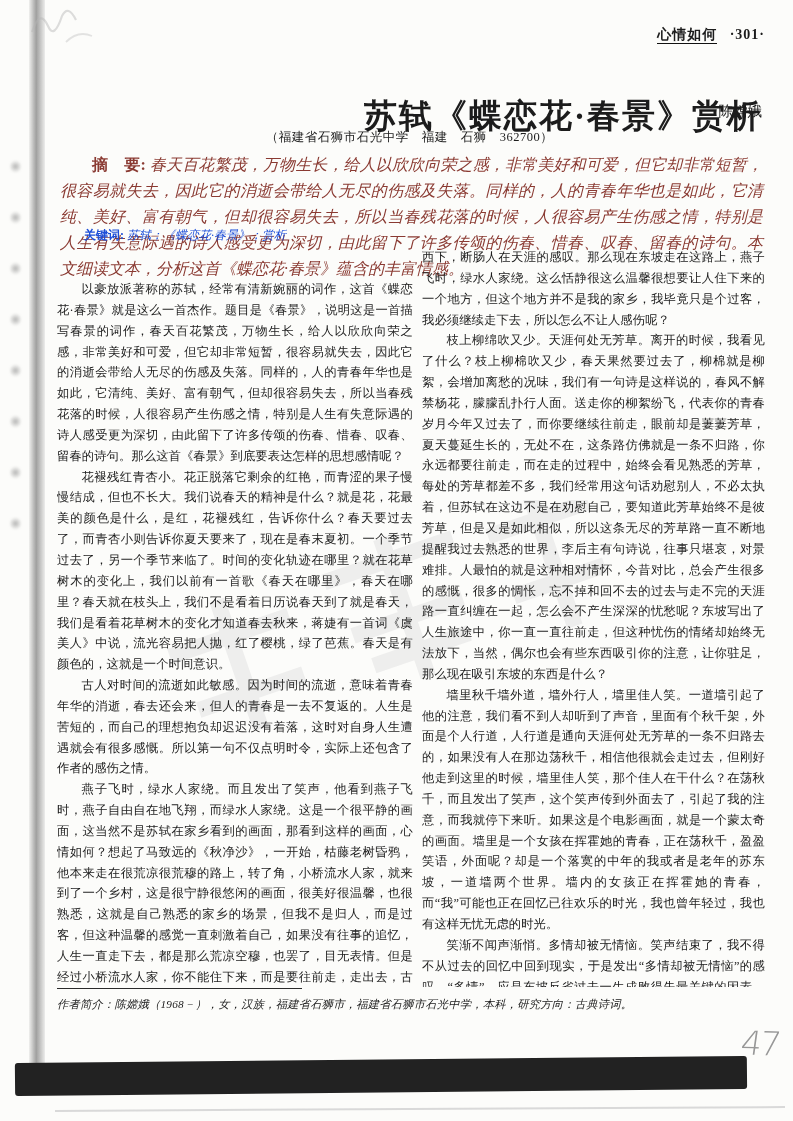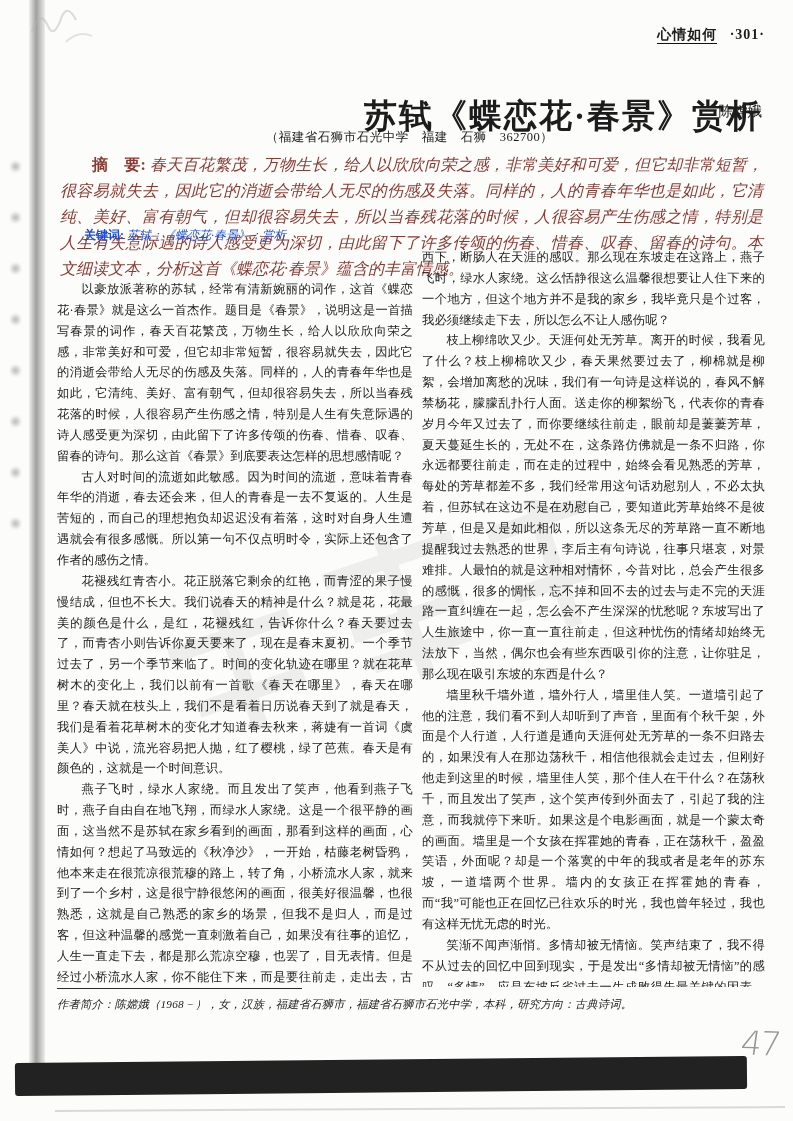--- a/index.html
+++ b/index.html
@@ -124,22 +124,22 @@
     <span>春天百花繁茂，万物生长，给人以欣欣向荣之感，非常美好和可爱，但它却非常短暂，很容易就失去，因此它的消逝会带给人无尽的伤感及失落。同样的，人的青春年华也是如此，它清纯、美好、富有朝气，但却很容易失去，所以当春残花落的时候，人很容易产生伤感之情，特别是人生有失意际遇的诗人感受更为深切，由此留下了许多传颂的伤春、惜春、叹春、留春的诗句。本文细读文本，分析这首《蝶恋花·春景》蕴含的丰富情感。</span>
   </div>
   <div class="keywords-line abstract-accent" style="color: #1d4ed8;">
     <span class="abs-label">关键词:</span>
     <span>苏轼；《蝶恋花·春景》；赏析</span>
   </div>
 
   <div class="body-columns">
     <div class="col col-left">
         <p class="para">以豪放派著称的苏轼，经常有清新婉丽的词作，这首《蝶恋花·春景》就是这么一首杰作。题目是《春景》，说明这是一首描写春景的词作，春天百花繁茂，万物生长，给人以欣欣向荣之感，非常美好和可爱，但它却非常短暂，很容易就失去，因此它的消逝会带给人无尽的伤感及失落。同样的，人的青春年华也是如此，它清纯、美好、富有朝气，但却很容易失去，所以当春残花落的时候，人很容易产生伤感之情，特别是人生有失意际遇的诗人感受更为深切，由此留下了许多传颂的伤春、惜春、叹春、留春的诗句。那么这首《春景》到底要表达怎样的思想感情呢？</p>
+        <p class="para">花褪残红青杏小。花正脱落它剩余的红艳，而青涩的果子慢慢结成，但也不长大。我们说春天的精神是什么？就是花，花最美的颜色是什么，是红，花褪残红，告诉你什么？春天要过去了，而青杏小则告诉你夏天要来了，现在是春末夏初。一个季节过去了，另一个季节来临了。时间的变化轨迹在哪里？就在花草树木的变化上，我们以前有一首歌《春天在哪里》，春天在哪里？春天就在枝头上，我们不是看着日历说春天到了就是春天，我们是看着花草树木的变化才知道春去秋来，蒋婕有一首词《虞美人》中说，流光容易把人抛，红了樱桃，绿了芭蕉。春天是有颜色的，这就是一个时间意识。</p>
         <p class="para">古人对时间的流逝如此敏感。因为时间的流逝，意味着青春年华的消逝，春去还会来，但人的青春是一去不复返的。人生是苦短的，而自己的理想抱负却迟迟没有着落，这时对自身人生遭遇就会有很多感慨。所以第一句不仅点明时令，实际上还包含了作者的感伤之情。</p>
-        <p class="para">花褪残红青杏小。花正脱落它剩余的红艳，而青涩的果子慢慢结成，但也不长大。我们说春天的精神是什么？就是花，花最美的颜色是什么，是红，花褪残红，告诉你什么？春天要过去了，而青杏小则告诉你夏天要来了，现在是春末夏初。一个季节过去了，另一个季节来临了。时间的变化轨迹在哪里？就在花草树木的变化上，我们以前有一首歌《春天在哪里》，春天在哪里？春天就在枝头上，我们不是看着日历说春天到了就是春天，我们是看着花草树木的变化才知道春去秋来，蒋婕有一首词《虞美人》中说，流光容易把人抛，红了樱桃，绿了芭蕉。春天是有颜色的，这就是一个时间意识。</p>
         <p class="para">燕子飞时，绿水人家绕。而且发出了笑声，他看到燕子飞时，燕子自由自在地飞翔，而绿水人家绕。这是一个很平静的画面，这当然不是苏轼在家乡看到的画面，那看到这样的画面，心情如何？想起了马致远的《秋净沙》，一开始，枯藤老树昏鸦，他本来走在很荒凉很荒穆的路上，转了角，小桥流水人家，就来到了一个乡村，这是很宁静很悠闲的画面，很美好很温馨，也很熟悉，这就是自己熟悉的家乡的场景，但我不是归人，而是过客，但这种温馨的感觉一直刺激着自己，如果没有往事的追忆，人生一直走下去，都是那么荒凉空穆，也罢了，目无表情。但是经过小桥流水人家，你不能住下来，而是要往前走，走出去，古道西风瘦马，所以有夕阳</p>
       </div>
     <div class="col col-right">
         <p class="para noindent">西下，断肠人在天涯的感叹。那么现在东坡走在这路上，燕子飞时，绿水人家绕。这么恬静很这么温馨很想要让人住下来的一个地方，但这个地方并不是我的家乡，我毕竟只是个过客，我必须继续走下去，所以怎么不让人感伤呢？</p>
         <p class="para">枝上柳绵吹又少。天涯何处无芳草。离开的时候，我看见了什么？枝上柳棉吹又少，春天果然要过去了，柳棉就是柳絮，会增加离愁的况味，我们有一句诗是这样说的，春风不解禁杨花，朦朦乱扑行人面。送走你的柳絮纷飞，代表你的青春岁月今年又过去了，而你要继续往前走，眼前却是萋萋芳草，夏天蔓延生长的，无处不在，这条路仿佛就是一条不归路，你永远都要往前走，而在走的过程中，始终会看见熟悉的芳草，每处的芳草都差不多，我们经常用这句话劝慰别人，不必太执着，但苏轼在这边不是在劝慰自己，要知道此芳草始终不是彼芳草，但是又是如此相似，所以这条无尽的芳草路一直不断地提醒我过去熟悉的世界，李后主有句诗说，往事只堪哀，对景难排。人最怕的就是这种相对情怀，今昔对比，总会产生很多的感慨，很多的惆怅，忘不掉和回不去的过去与走不完的天涯路一直纠缠在一起，怎么会不产生深深的忧愁呢？东坡写出了人生旅途中，你一直一直往前走，但这种忧伤的情绪却始终无法放下，当然，偶尔也会有些东西吸引你的注意，让你驻足，那么现在吸引东坡的东西是什么？</p>
         <p class="para">墙里秋千墙外道，墙外行人，墙里佳人笑。一道墙引起了他的注意，我们看不到人却听到了声音，里面有个秋千架，外面是个人行道，人行道是通向天涯何处无芳草的一条不归路去的，如果没有人在那边荡秋千，相信他很就会走过去，但刚好他走到这里的时候，墙里佳人笑，那个佳人在干什么？在荡秋千，而且发出了笑声，这个笑声传到外面去了，引起了我的注意，而我就停下来听。如果这是个电影画面，就是一个蒙太奇的画面。墙里是一个女孩在挥霍她的青春，正在荡秋千，盈盈笑语，外面呢？却是一个落寞的中年的我或者是老年的苏东坡，一道墙两个世界。墙内的女孩正在挥霍她的青春，而“我”可能也正在回忆已往欢乐的时光，我也曾年轻过，我也有这样无忧无虑的时光。</p>
         <p class="para">笑渐不闻声渐悄。多情却被无情恼。笑声结束了，我不得不从过去的回忆中回到现实，于是发出“多情却被无情恼”的感叹。“多情”，应是东坡反省过去一生成败得失最关键的因素。因为多情，带来了人生很多的烦忧。</p>
       </div>
   </div>
 

